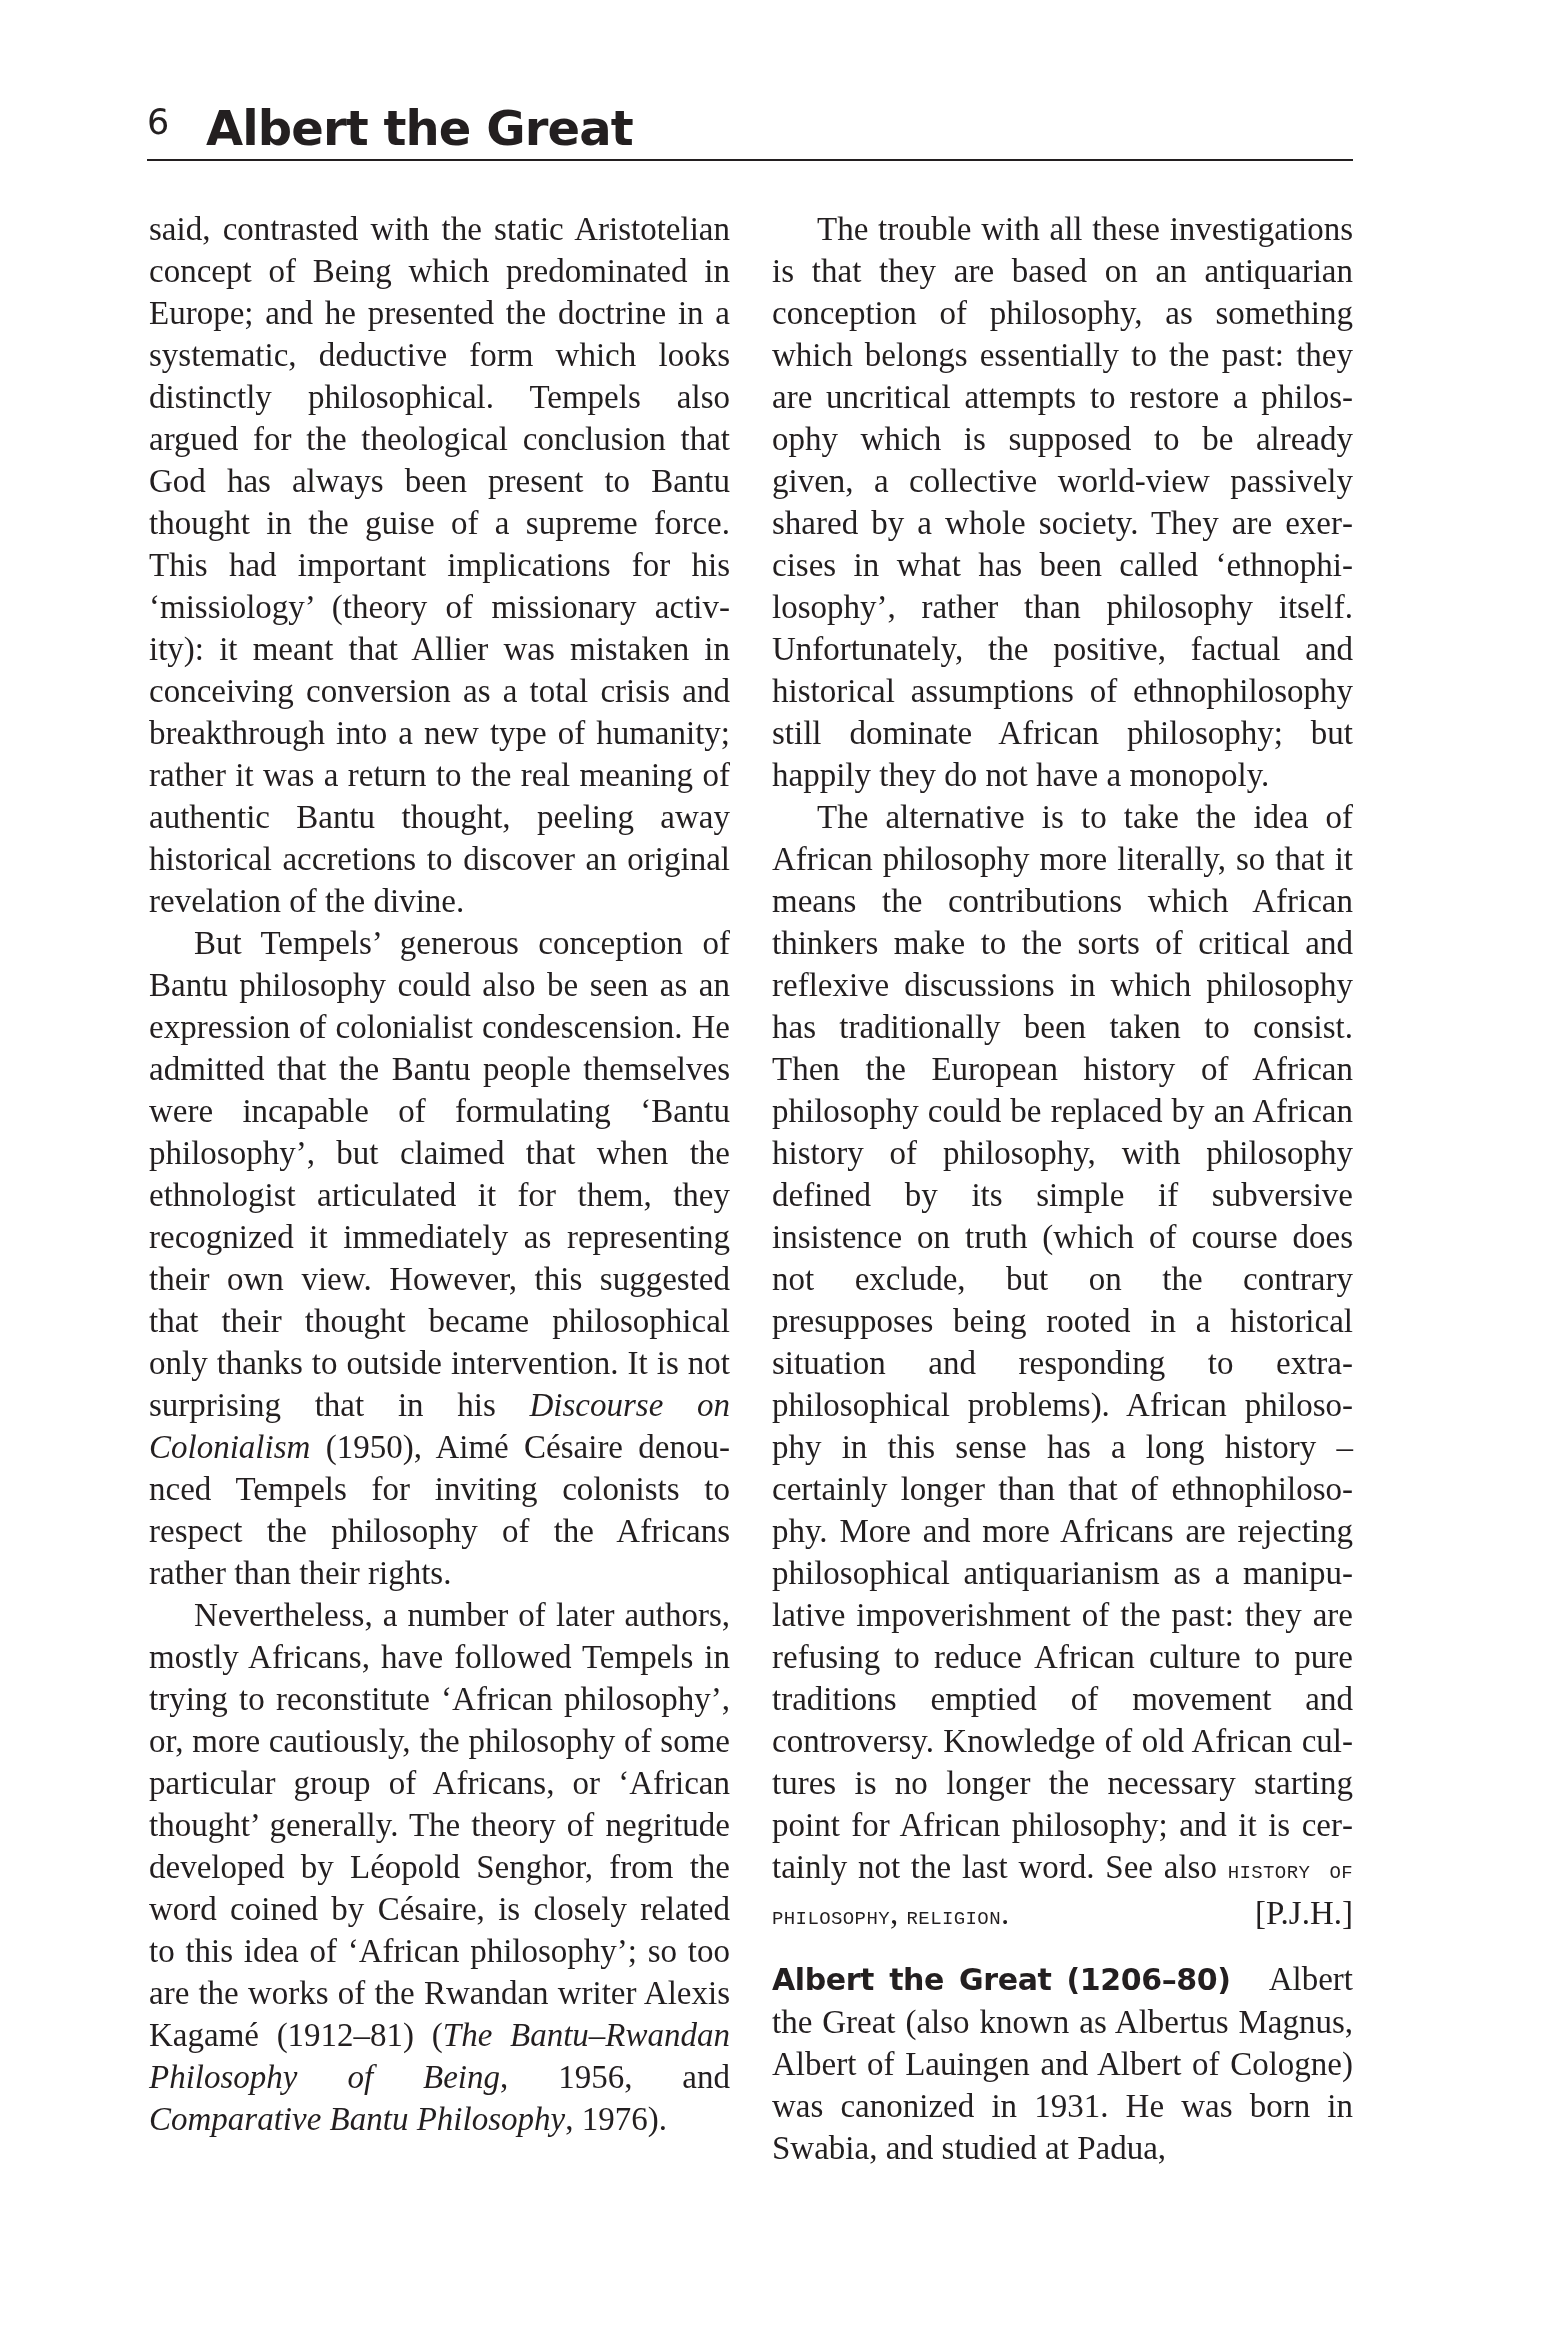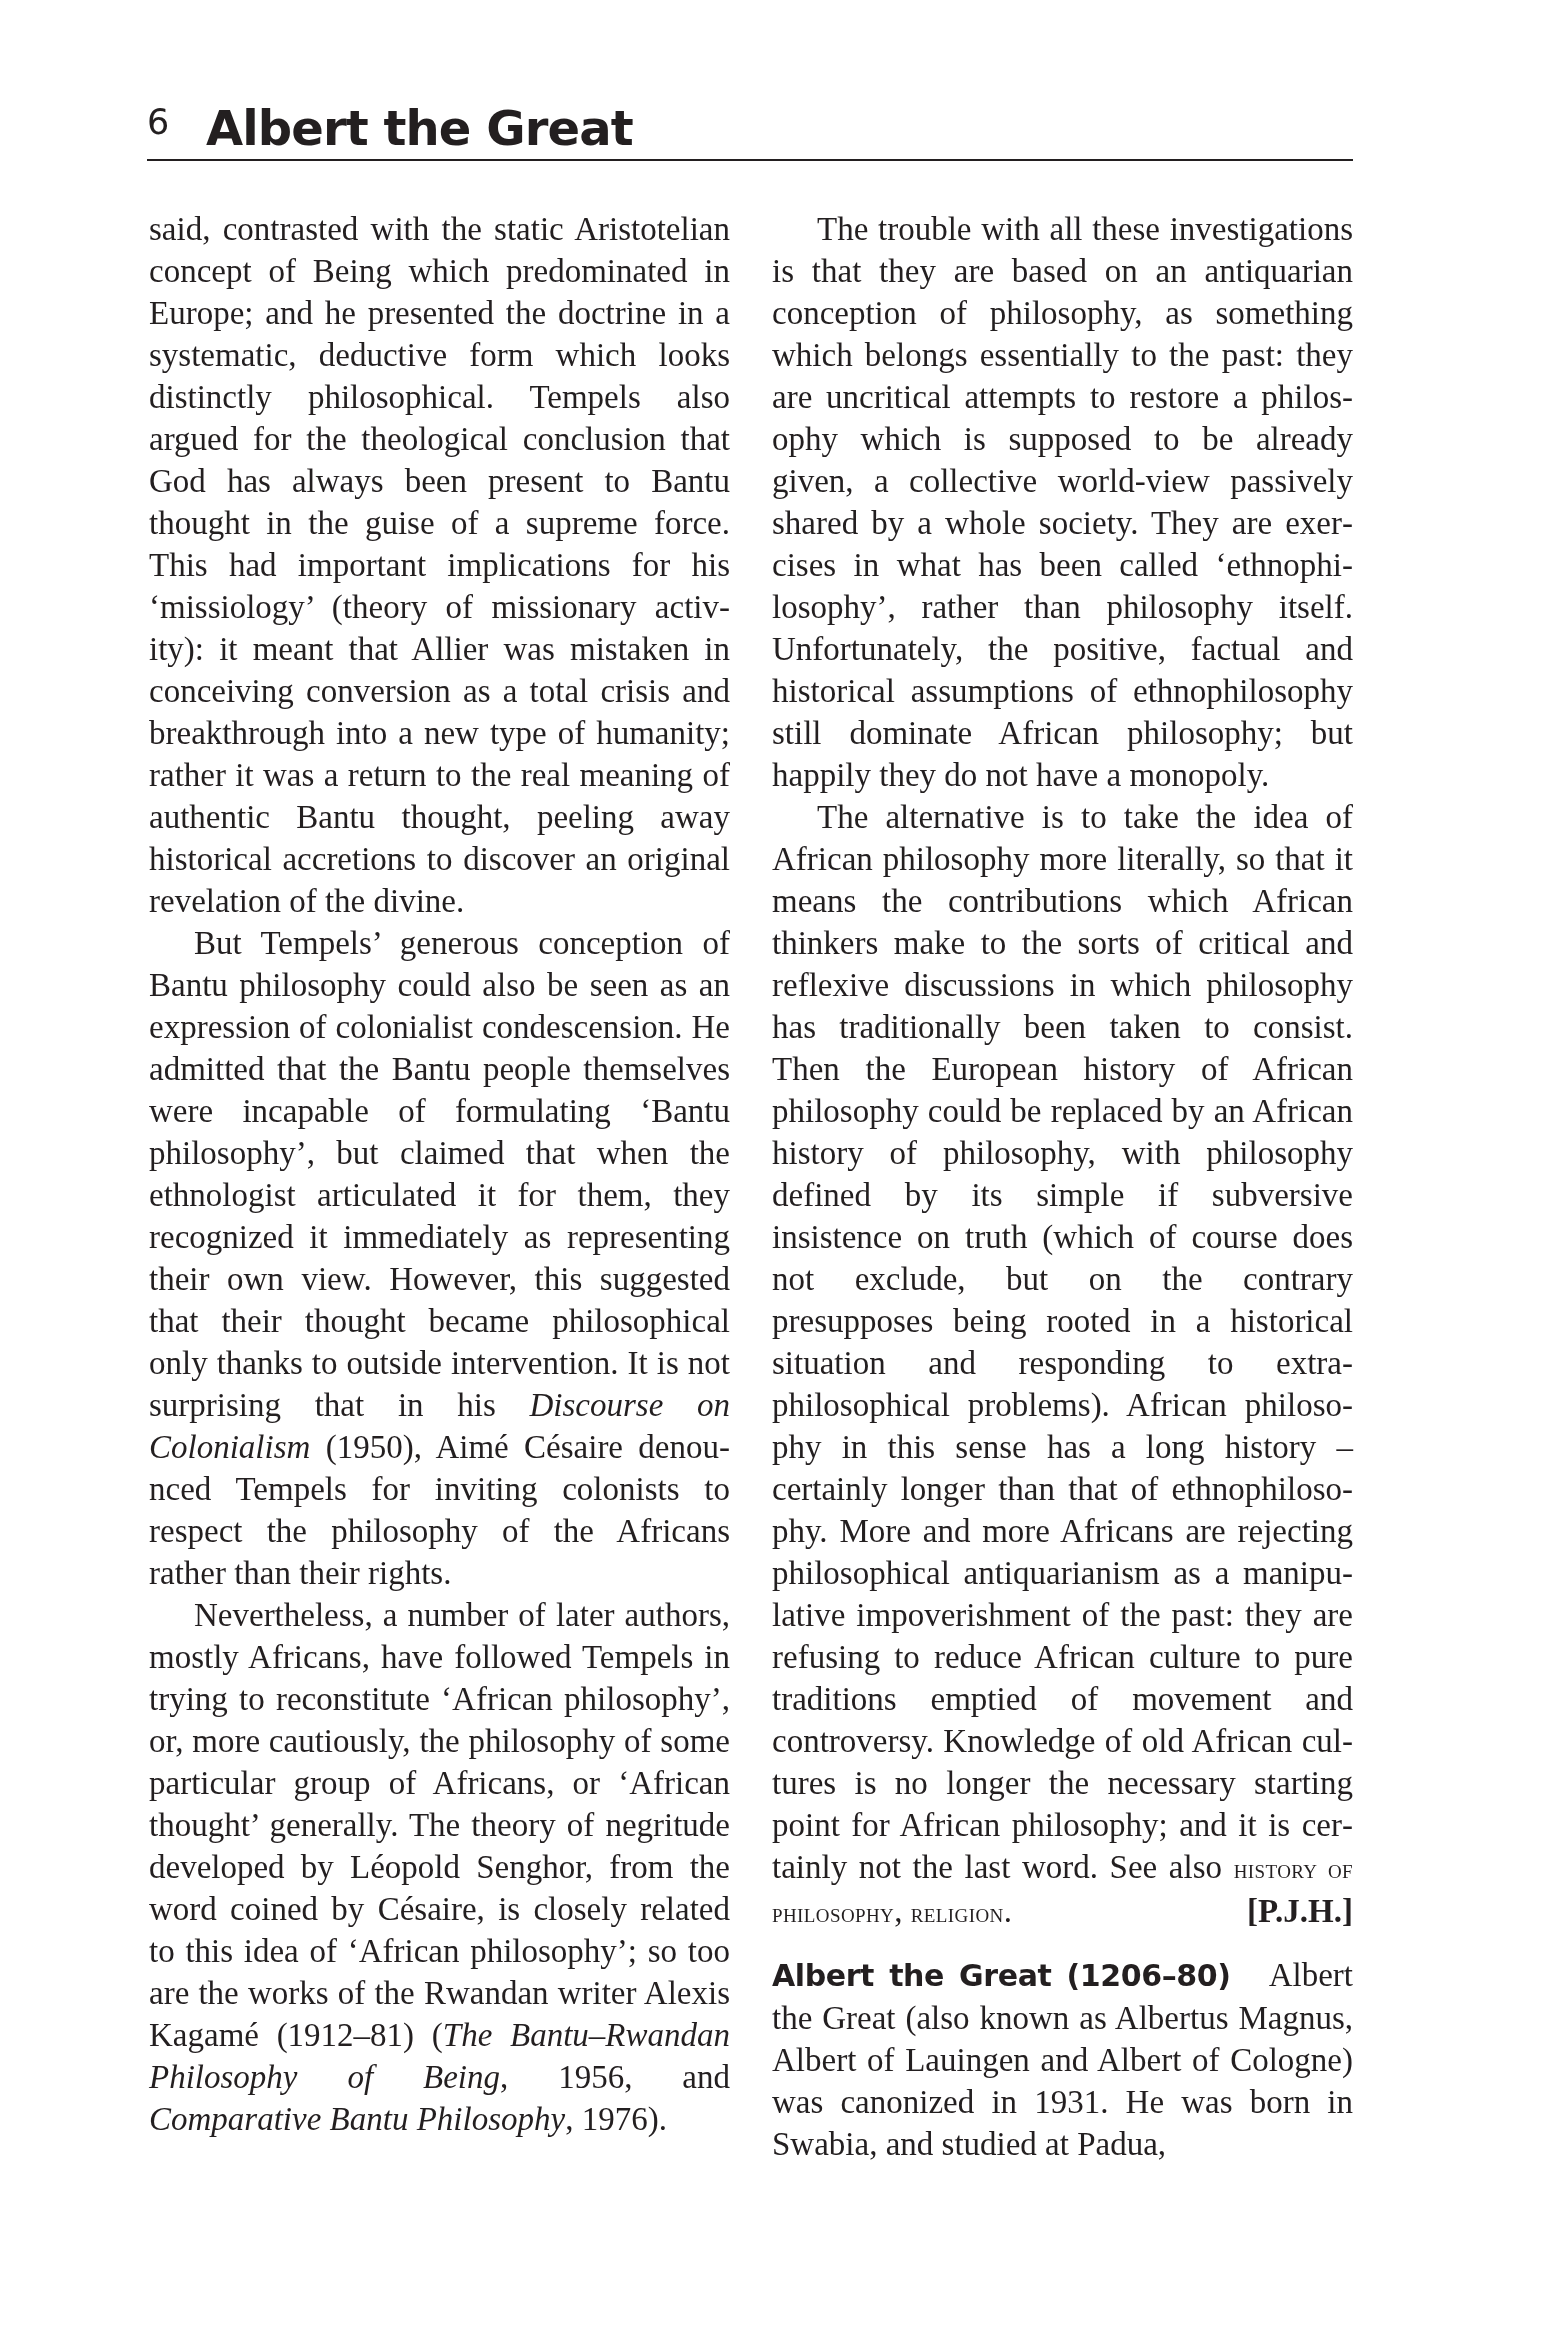--- a/index.html
+++ b/index.html
@@ -15,23 +15,23 @@
     position: absolute; top: 208px; width: 581px;
     font-family: "Liberation Serif", serif;
     font-size: 33px; line-height: 42px;
     text-align: justify; hyphens: manual;
   }
   .col.left { left: 149px; }
   .col.right { left: 772px; }
   .col p { margin: 0; text-indent: 45px; }
   .col p.noindent { text-indent: 0; }
   .col p.entry { text-indent: 0; margin-top: 20px; }
-  .sc { font-variant: small-caps; font-size: 27px; letter-spacing: 0.4px; }
+  .sc { font-variant: small-caps; font-size: 27px; letter-spacing: 0.4px; font-family: Liberation Mono, monospace; }
   .entry-head { font-family: "DejaVu Sans", sans-serif; font-weight: bold; font-size: 30px; letter-spacing: -0.4px; }
-  .signoff { float: right; font-weight: bold; }
+  .signoff { float: right; }
 </style>
 </head>
 <body>
 
 <div class="header">
   <span class="pnum">6</span>
   <span class="rtitle">Albert the Great</span>
 </div>
 
 <div class="col left">

